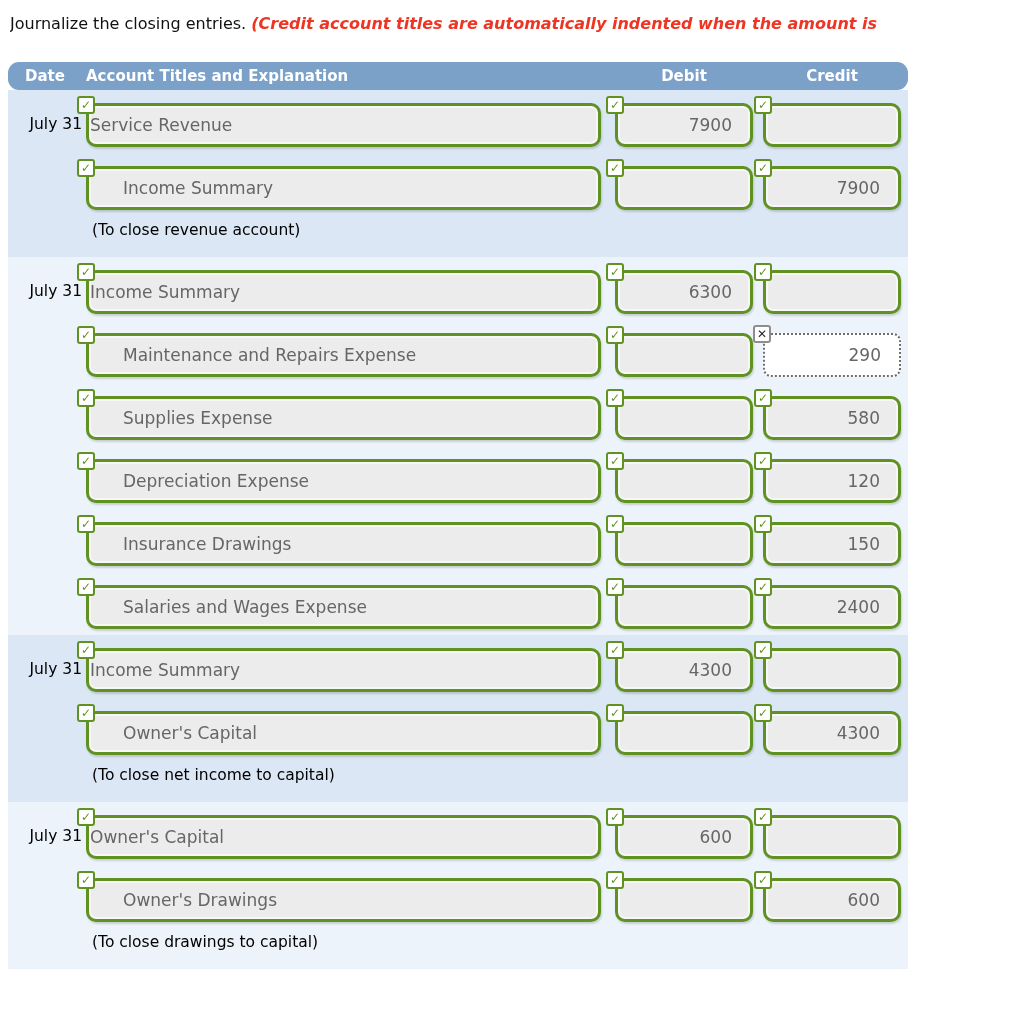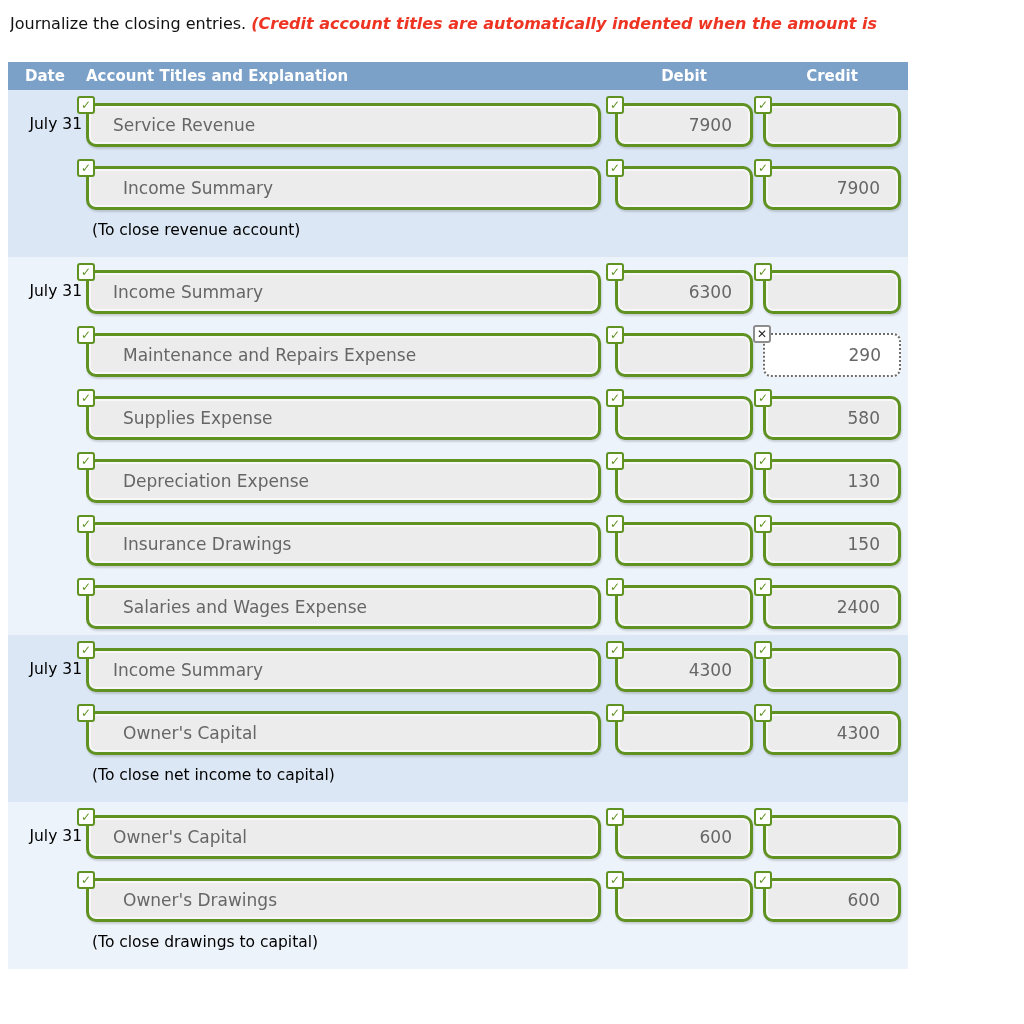--- a/index.html
+++ b/index.html
@@ -11,40 +11,40 @@
     --field-text:#666666;
     --warning-red:#ee3423;
   }
   *{margin:0;padding:0;box-sizing:border-box;}
   html,body{width:1024px;height:1024px;overflow:hidden;background:#ffffff;
     font-family:"DejaVu Sans","Liberation Sans",sans-serif;}
   .prompt{margin:14px 0 0 10px;font-size:16px;color:#111;white-space:nowrap;
     overflow:hidden;width:1014px;}
   .prompt .warning{color:var(--warning-red);font-weight:bold;font-style:italic;}
   .journal{position:relative;margin:29px 0 0 8px;width:900px;}
-  .thead{position:relative;height:28px;background:var(--header-blue);}
+  .thead{position:relative;height:28px;background:var(--header-blue);border-radius:11px;}
   .th{position:absolute;top:5px;color:#ffffff;font-weight:bold;font-size:15px;}
   .th-date{left:17px;}
   .th-account{left:78px;}
   .th-debit{left:607px;width:138px;text-align:center;}
   .th-credit{left:755px;width:138px;text-align:center;}
   .group{position:relative;width:900px;}
   .group-blue{background:var(--group-blue);}
   .group-pale{background:var(--group-pale);}
   .entry-row{position:relative;height:63px;}
   .cell-date{position:absolute;left:0;top:25px;width:74px;text-align:right;
     font-size:15.5px;color:#000;}
   .field{position:absolute;top:13px;height:44px;border:3px solid var(--green);
     border-radius:10px;background:var(--field-fill);
     box-shadow:inset 0 0 0 2px #f7f7f7, 1px 2px 2px rgba(0,0,0,0.15);
     display:flex;align-items:center;}
   .field-account{left:78px;width:515px;}
   .field-debit{left:607px;width:138px;}
   .field-credit{left:755px;width:138px;}
-  .field-text{font-size:17px;color:var(--field-text);padding-left:24px;
+  .field-text{font-size:17px;color:var(--field-text);padding-left:1px;
     white-space:nowrap;overflow:hidden;}
   .field-text.indent{padding-left:34px;}
   .amount{margin-left:auto;padding-left:0;padding-right:18px;}
   .badge{position:absolute;top:-10px;left:-12px;width:18px;height:18px;
     background:#ffffff;border:2px solid var(--green);border-radius:3px;
     display:flex;align-items:center;justify-content:center;
     font-size:12px;font-weight:bold;color:var(--green);z-index:2;line-height:1;}
   .badge-x{border-color:#8d8d8d;color:#2a2a2a;}
   .field.error{border:2px dotted #6e6e6e;border-radius:8px;background:#ffffff;
     box-shadow:none;}
@@ -149,21 +149,21 @@
     <div class="field field-account">
       <span class="badge badge-check">✓</span>
       <span class="field-text indent">Depreciation Expense</span>
     </div>
     <div class="field field-debit">
       <span class="badge badge-check">✓</span>
       <span class="field-text amount"></span>
     </div>
     <div class="field field-credit">
       <span class="badge badge-check">✓</span>
-      <span class="field-text amount">130</span>
+      <span class="field-text amount">120</span>
     </div>
   </div>
         <div class="entry-row">
     <div class="cell-date"></div>
     <div class="field field-account">
       <span class="badge badge-check">✓</span>
       <span class="field-text indent">Insurance Drawings</span>
     </div>
     <div class="field field-debit">
       <span class="badge badge-check">✓</span>

